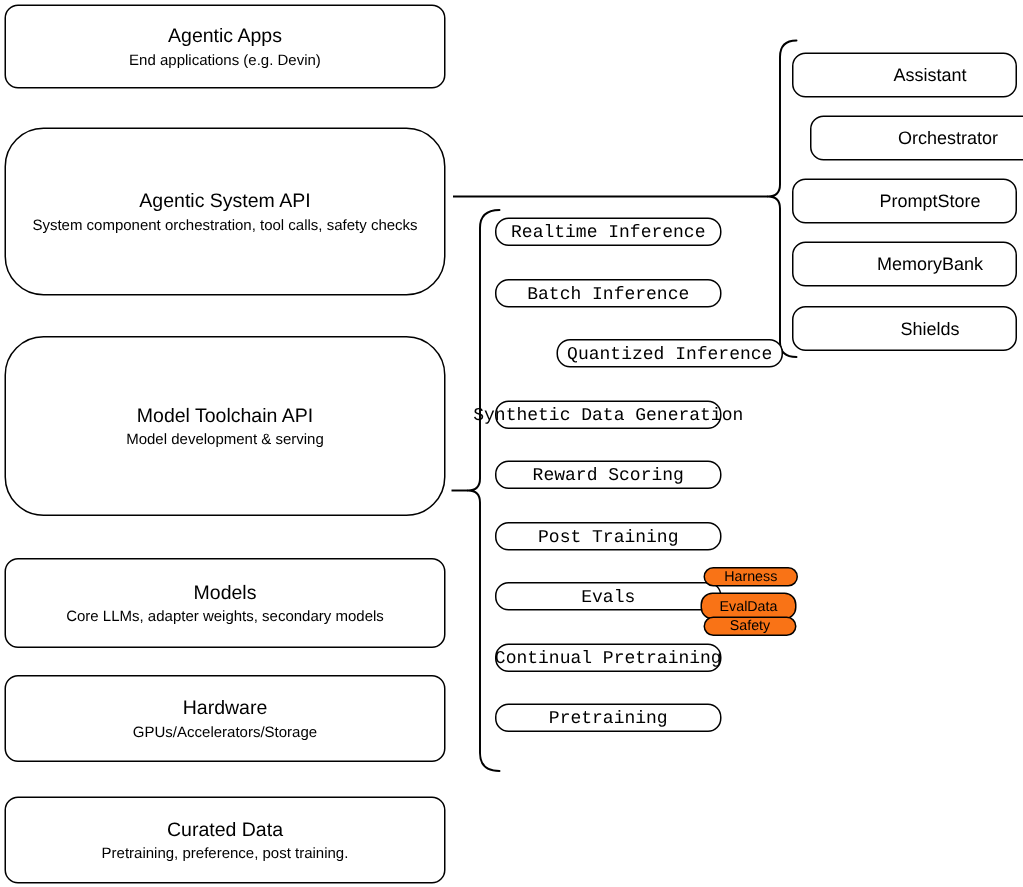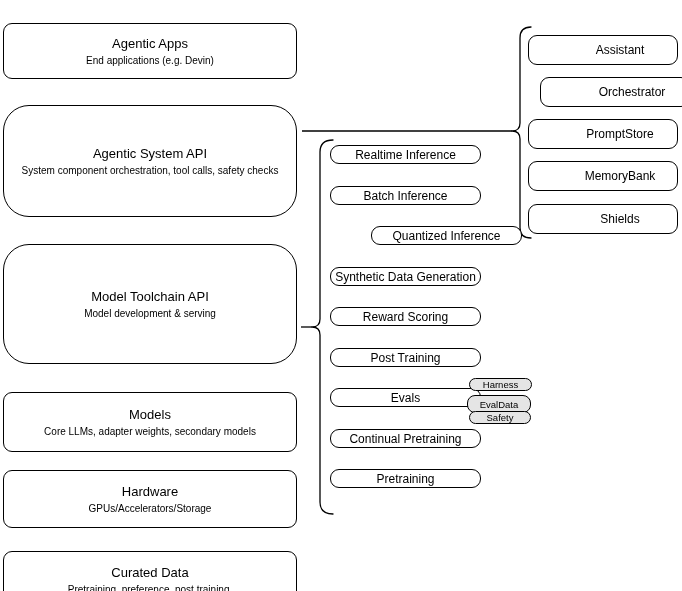--- a/index.html
+++ b/index.html
@@ -30,21 +30,20 @@
     border: 1.3px solid #000000;
     border-radius: 9px;
     background: #ffffff;
     display: flex;
     flex-direction: column;
     align-items: center;
     justify-content: center;
     text-align: center;
     box-sizing: border-box;
     z-index: 1;
-    margin-top: 20px;
   }
   .stack-box.big-radius { border-radius: 26px; }
   .stack-title {
     font-size: 13px;
     line-height: 15px;
     white-space: nowrap;
   }
   .stack-subtitle {
     font-size: 10px;
     line-height: 12px;
@@ -57,27 +56,27 @@
     border-radius: 9px;
     background: #ffffff;
     display: flex;
     align-items: center;
     justify-content: center;
     font-size: 12px;
     white-space: nowrap;
     box-sizing: border-box;
     z-index: 1;
   }
-  .mid-node { left: 330px; width: 151px; height: 19px; }
+  .mid-node { left: 330px; width: 151px; height: 19px; font-family: Liberation Mono, monospace; }
   .right-node { left: 528px; width: 150px; height: 30px; padding-left: 34px; }
   .pill {
     position: absolute;
     border: 1.2px solid #000000;
     border-radius: 8px;
-    background: #e5e5e5;
+    background: #f97316;
     display: flex;
     align-items: center;
     justify-content: center;
     font-size: 9.5px;
     white-space: nowrap;
     box-sizing: border-box;
     z-index: 2;
   }
 </style>
 </head>

